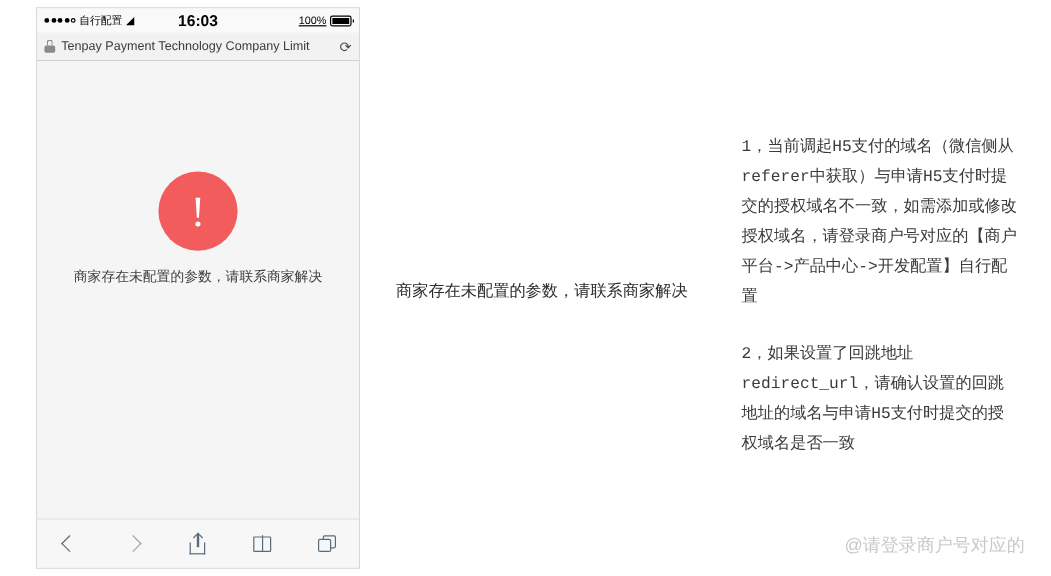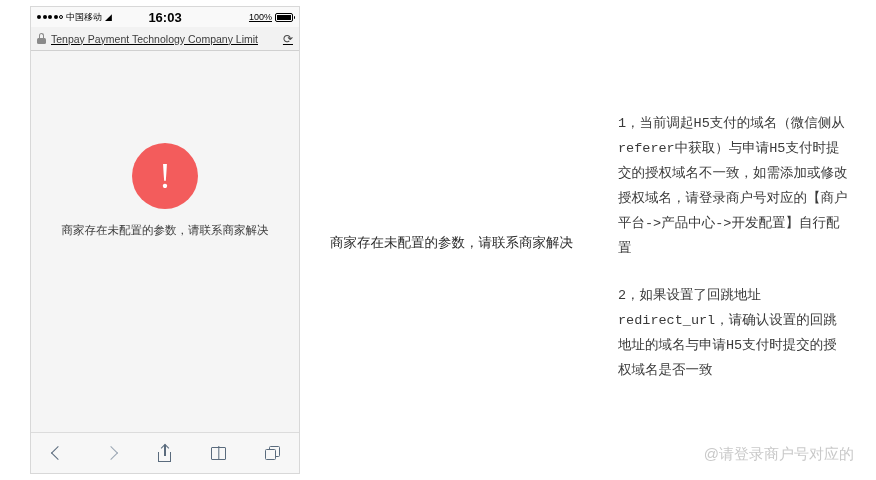--- a/index.html
+++ b/index.html
@@ -112,21 +112,20 @@
   
   #url-bar {
     height: 24px;
     background: #f2f2f2;
     border-bottom: 1px solid #d0d0d0;
     display: flex;
     align-items: center;
     padding: 0 6px;
     box-sizing: border-box;
     gap: 5px;
-    text-decoration: underline;
   }
   .lock-icon {
     width: 9px;
     height: 11px;
     position: relative;
     flex: 0 0 auto;
   }
   .lock-icon .body {
     position: absolute;
     bottom: 0;
@@ -318,21 +317,21 @@
 
   <div id="status-bar">
     <div class="sb-left">
       <span class="sig-dots">
         <i></i>
           <i></i>
           <i></i>
           <i></i>
           <i class="empty"></i>
       </span>
-      <span class="carrier">中国移动</span>
+      <span class="carrier">自行配置</span>
       <span class="wifi-icon">◢</span>
     </div>
     <div class="sb-center">16:03</div>
     <div class="sb-right">
       <span>100%</span>
       <span class="batt">
           <i></i>
         </span>
     </div>
   </div>

